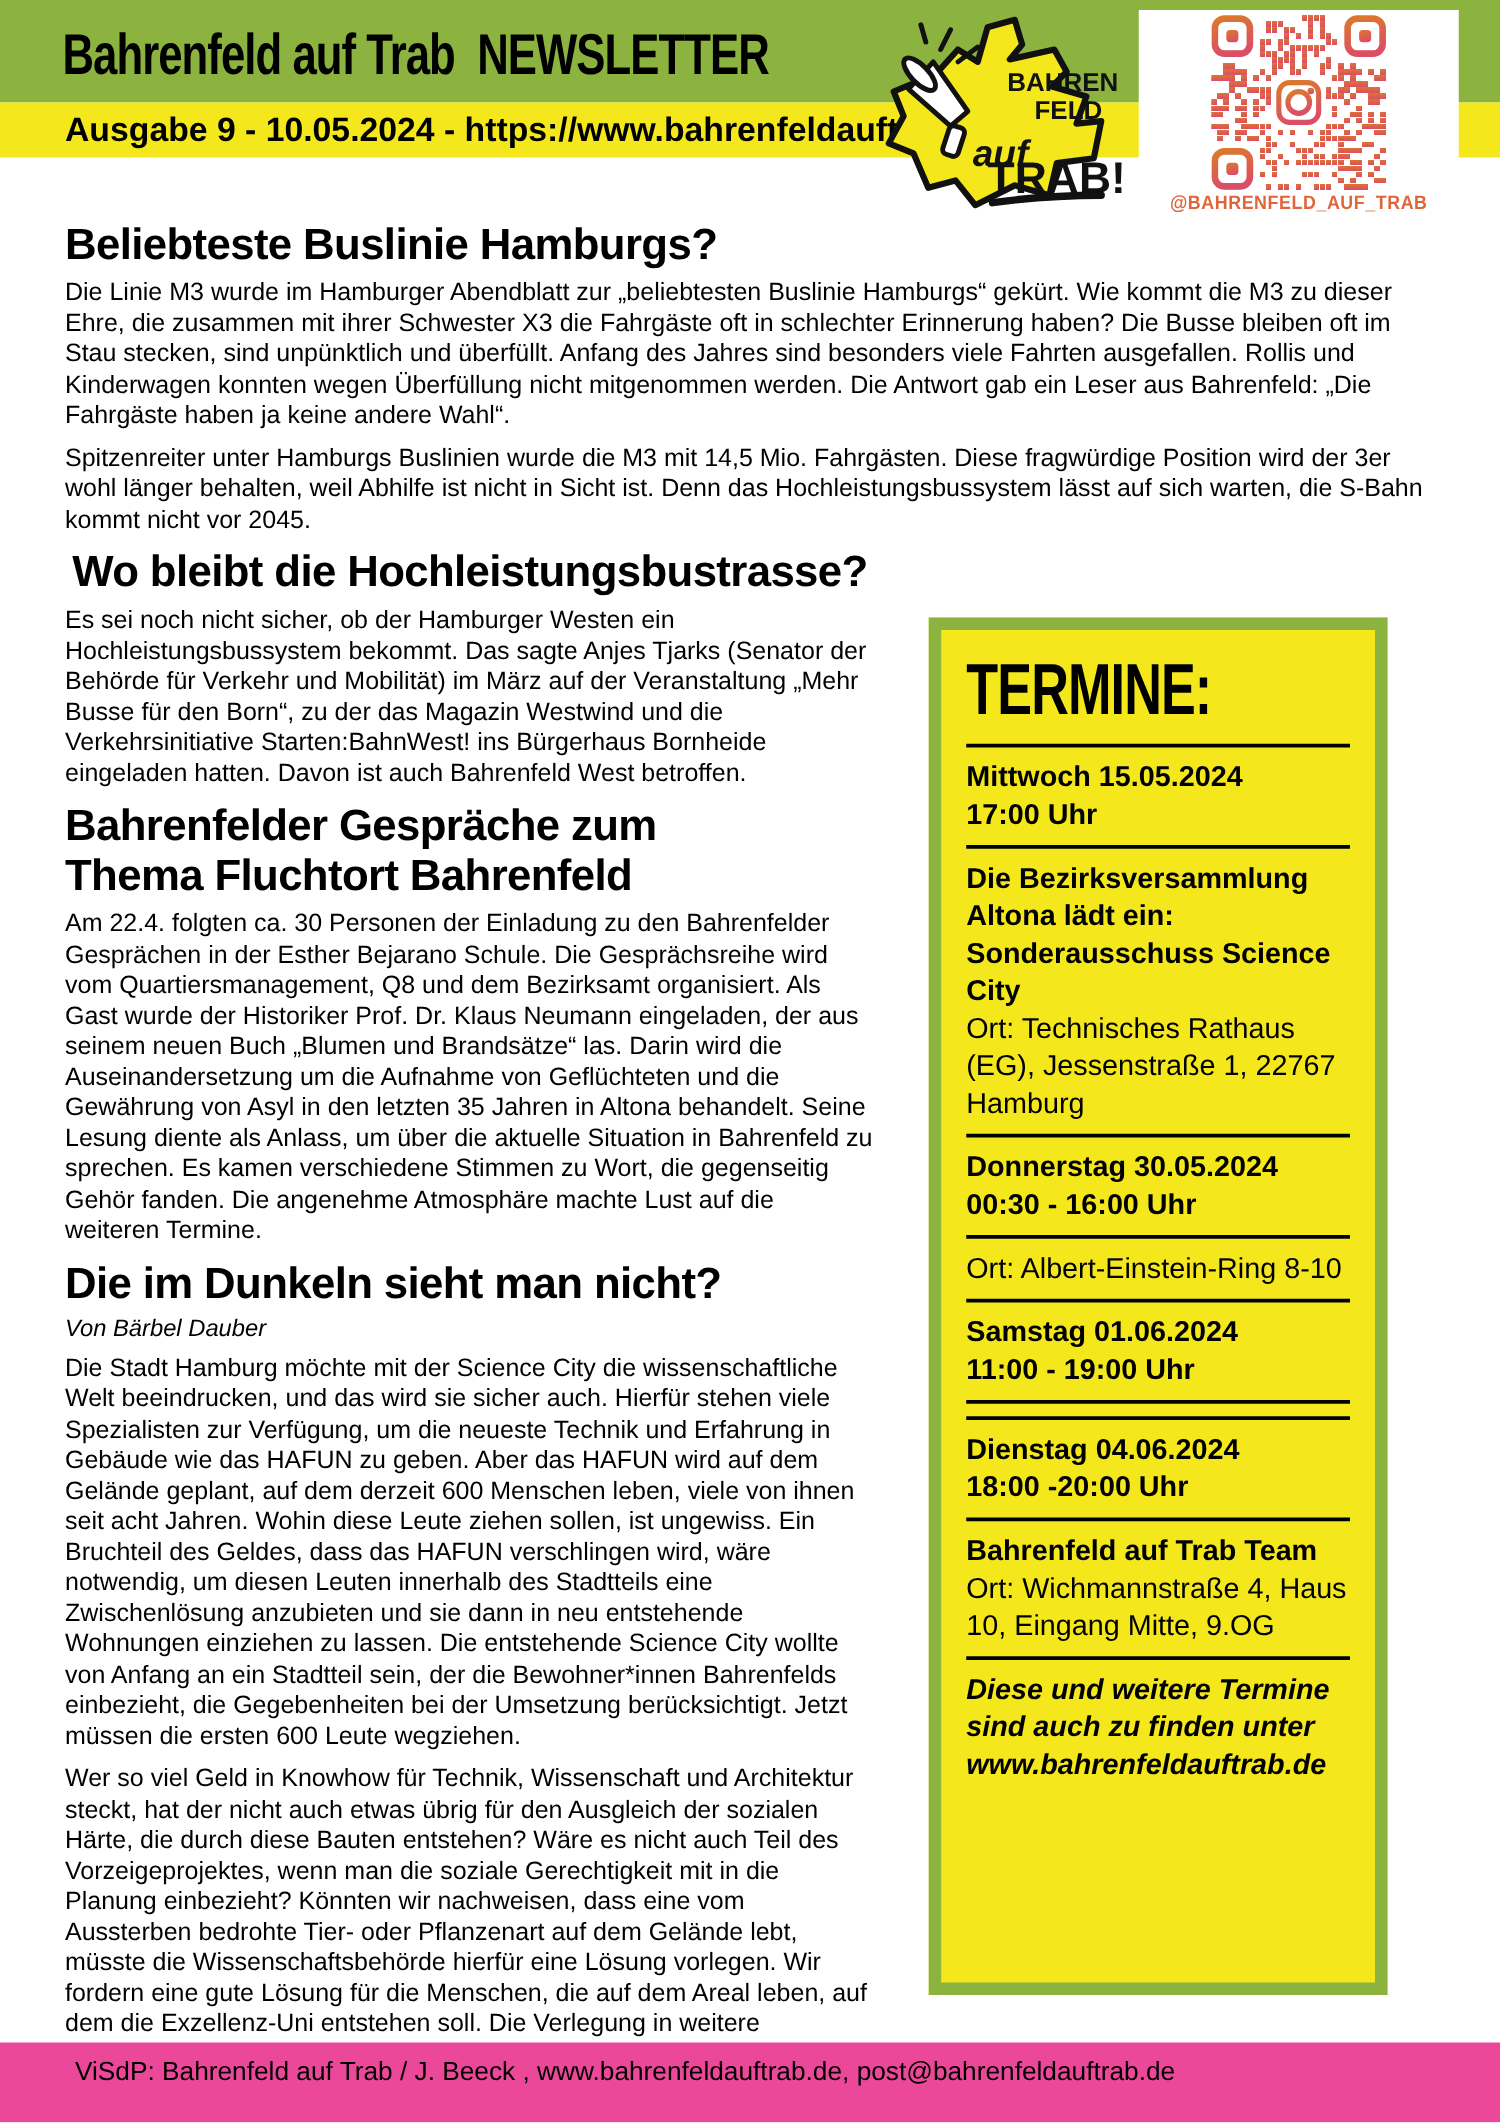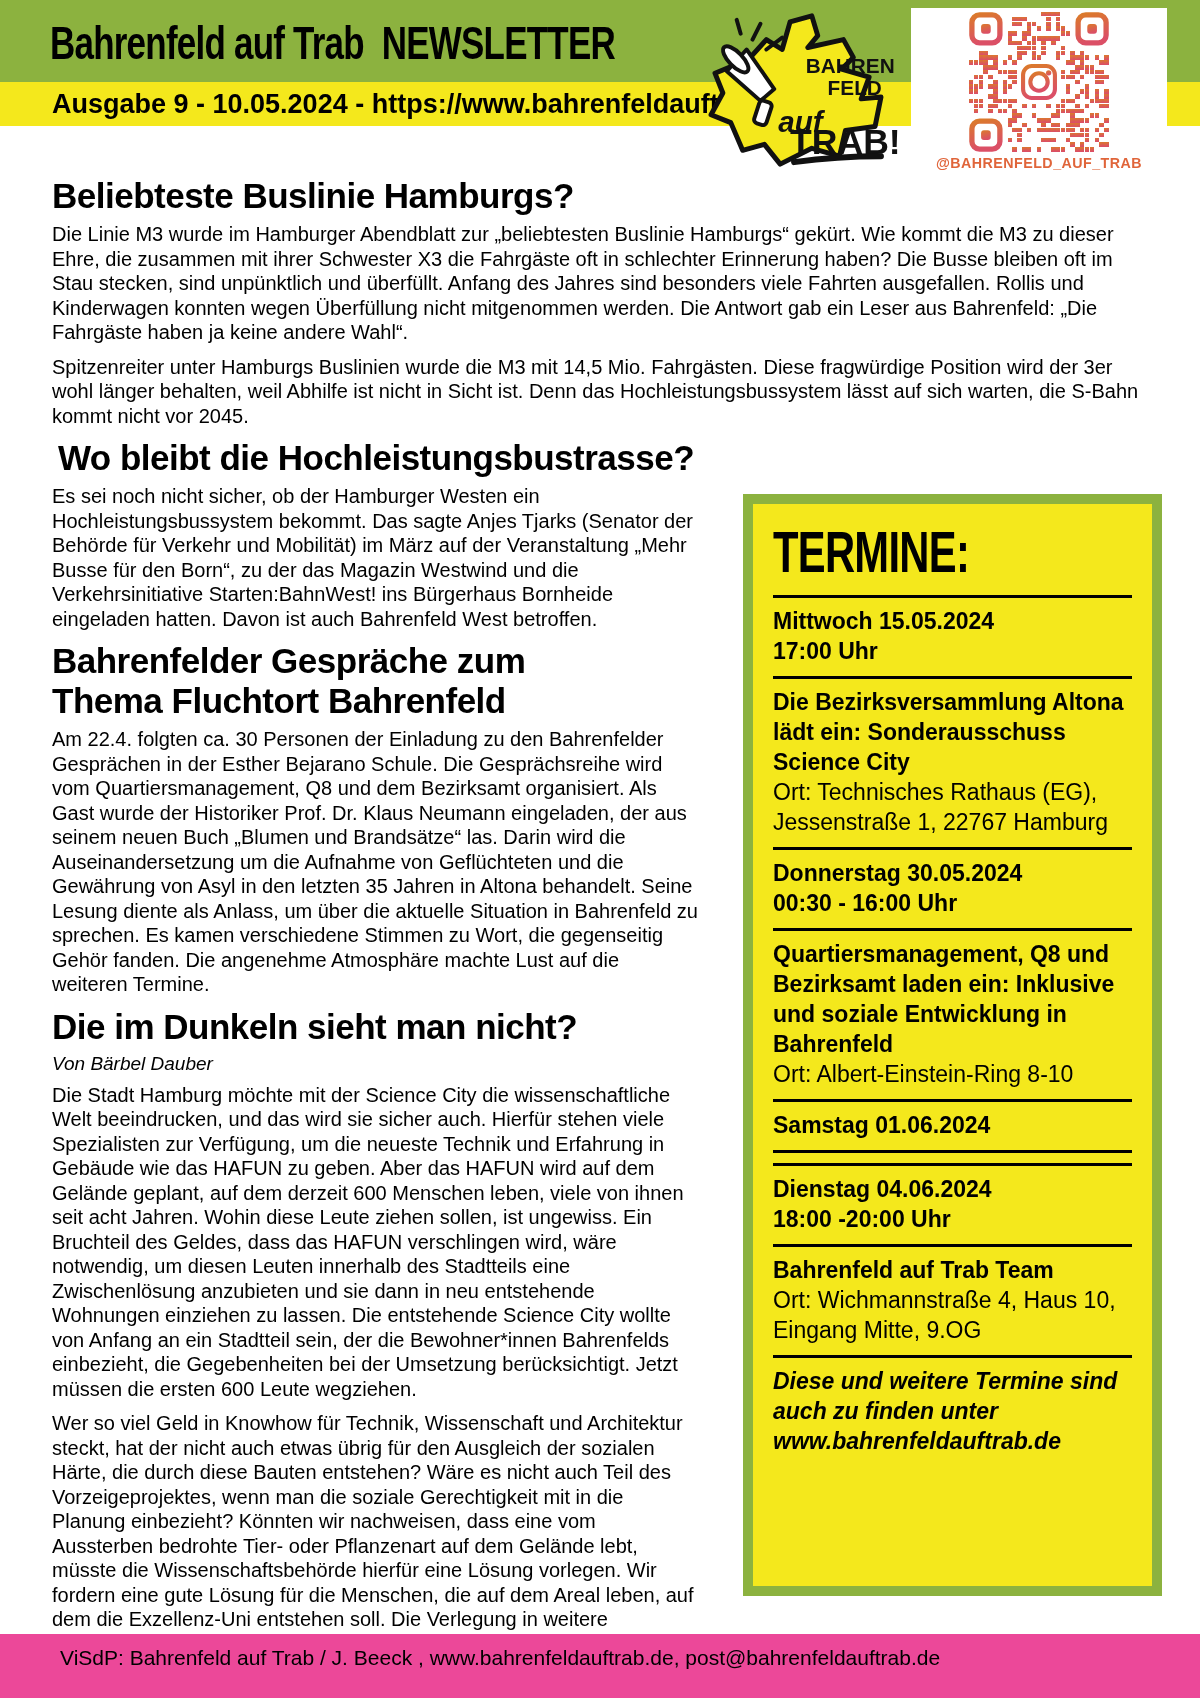--- a/index.html
+++ b/index.html
@@ -23,21 +23,21 @@
   
   main{position:absolute;left:52px;top:176px;width:1104px;}
   .art-h{font-size:35px;line-height:40px;font-weight:800;letter-spacing:-.5px;margin:8px 0 6px 0;}
   .art-h.first{margin-top:0;}
   .art-h.nowrap{white-space:nowrap;text-align:center;}
   .art-h.preline{white-space:pre-line;}
   p.body{font-size:20px;line-height:24.5px;margin:0 0 10px 0;}
   .leftcol{width:648px;}
   .byline{font-size:19px;font-style:italic;margin:0 0 8px 0;}
   
-  .termine{position:absolute;left:743px;top:494px;width:419px;height:1102px;box-sizing:border-box;
+  .termine{position:absolute;left:743px;top:494px;width:367px;height:1102px;box-sizing:border-box;
            background:var(--yellow,#F4E81C);border:10px solid var(--green,#8CB23F);
            padding:12px 20px;overflow:hidden;}
   .termine-title{font-size:58px;font-weight:900;letter-spacing:-1px;transform:scaleX(.72);
                  transform-origin:left center;margin:2px 0 0 0;white-space:nowrap;}
   .t-rule{border-top:3px solid #000;margin:10px 0 8px 0;width:100%;}
   .t-block{font-size:23px;line-height:30px;}
   .t-bold{font-weight:bold;}
   .t-italic{font-weight:bold;font-style:italic;}
   
   .footer{position:absolute;left:0;top:1634px;width:1200px;height:64px;background:#ec4899;
@@ -400,26 +400,26 @@
           <div class="t-bold">Die Bezirksversammlung Altona lädt ein: Sonderausschuss Science City</div>
           <div class="t-normal">Ort: Technisches Rathaus (EG), Jessenstraße 1, 22767 Hamburg</div>
         </div>
         <div class="t-rule"></div>
         <div class="t-block">
           <div class="t-bold">Donnerstag 30.05.2024</div>
           <div class="t-bold">00:30 - 16:00 Uhr</div>
         </div>
         <div class="t-rule"></div>
         <div class="t-block">
-          <div class="t-bold">Quartiersmanagement, Q8 und Bezirksamt laden ein: Inklusive und soziale Entwicklung in Bahrenfeld</div>
           <div class="t-normal">Ort: Albert-Einstein-Ring 8-10</div>
         </div>
         <div class="t-rule"></div>
         <div class="t-block">
           <div class="t-bold">Samstag 01.06.2024</div>
+          <div class="t-bold">11:00 - 19:00 Uhr</div>
         </div>
         <div class="t-rule"></div>
         <div class="t-rule"></div>
         <div class="t-block">
           <div class="t-bold">Dienstag 04.06.2024</div>
           <div class="t-bold">18:00 -20:00 Uhr</div>
         </div>
         <div class="t-rule"></div>
         <div class="t-block">
           <div class="t-bold">Bahrenfeld auf Trab Team</div>

